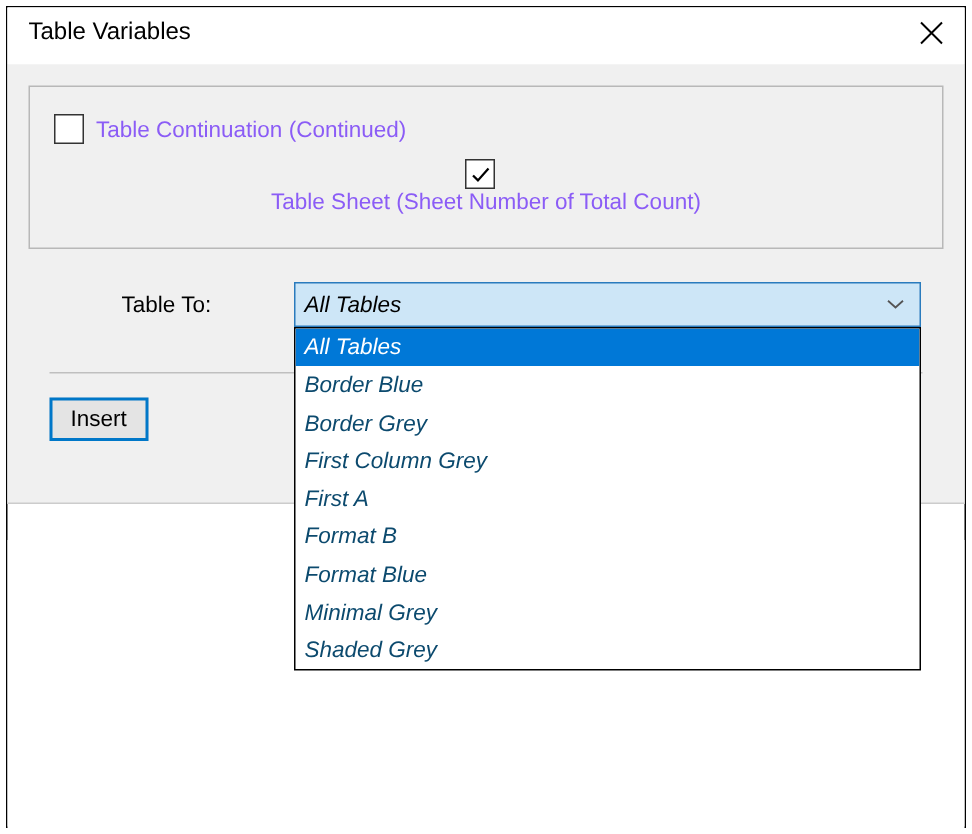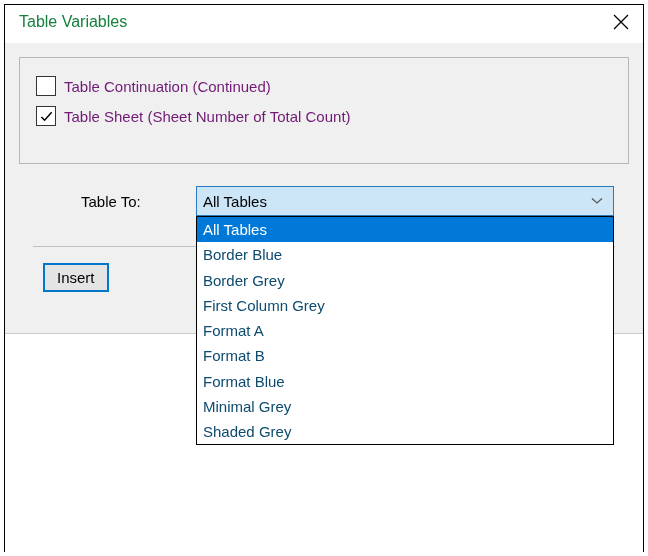--- a/index.html
+++ b/index.html
@@ -26,64 +26,65 @@
     }
     .titlebar {
       display: flex;
       justify-content: space-between;
       align-items: center;
       padding: 8px 14px 12px 14px;
       background: #fff;
     }
     .title {
       font-size: 16px;
-      color: #15803d;
+      color: #000000;
       text-align: right;
     }
     .close-x svg { display: block; }
     .content {
       background: #f0f0f0;
       padding: 14px 14px 25px 14px;
       border-bottom: 1px solid #ccc;
     }
     .groupbox {
       border: 1px solid #b8b8b8;
       padding: 18px 16px 22px 16px;
       margin-bottom: 22px;
     }
     .check-row {
       display: flex;
       align-items: center;
       margin-bottom: 10px;
     }
-    .check-row:last-child { margin-bottom: 15px; }
+    .check-row:last-child { margin-bottom: 0; flex-direction: column; }
     .chk {
       width: 20px;
       height: 20px;
       border: 1.3px solid #333;
       margin-right: 8px;
       background: #fff;
       display: flex;
       align-items: center;
       justify-content: center;
     }
     .chk svg { display: block; }
-    .chk-label { color: #701a75; }
+    .chk-label { color: #8b5cf6; }
     .apply-row {
       display: flex;
       align-items: center;
       padding-left: 62px;
     }
     .apply-label {
       color: #000;
       width: 115px;
     }
     .dropdown {
       flex: 1;
       position: relative;
+      font-style: italic;
     }
     .dropdown-closed {
       width: 418px;
       height: 30px;
       background: #cde6f7;
       border: 1px solid #2a7bbd;
       display: flex;
       align-items: center;
       justify-content: space-between;
       padding: 0 10px 0 6px;
@@ -124,21 +125,20 @@
       margin: 0 0 16px 0;
     }
     .insert-btn {
       border: 2px solid #0077c8;
       background: #e4e4e4;
       padding: 4px 12px;
       color: #000;
       font-size: 15px;
       display: inline-block;
       cursor: pointer;
-      margin-left: 10px;
     }
     .below {
       background: #fff;
       position: absolute;
       top: 355px;
       left: 0; right: 0;
       height: 200px;
     }
   </style>
 </head>
@@ -184,21 +184,21 @@
               <svg width="12" height="8" viewBox="0 0 12 8">
                   <path d="M1 1.5 L6 6 L11 1.5" stroke="#555" stroke-width="1.2" fill="none"></path>
                 </svg>
             </span>
           </div>
           <div class="dropdown-list">
             <div class="opt selected">All Tables</div>
             <div class="opt">Border Blue</div>
             <div class="opt">Border Grey</div>
             <div class="opt">First Column Grey</div>
-            <div class="opt">Format A</div>
+            <div class="opt">First A</div>
             <div class="opt">Format B</div>
             <div class="opt">Format Blue</div>
             <div class="opt">Minimal Grey</div>
             <div class="opt">Shaded Grey</div>
           </div>
         </div>
       </div>
 
       <div class="btn-row">
         <div class="divider"></div>

